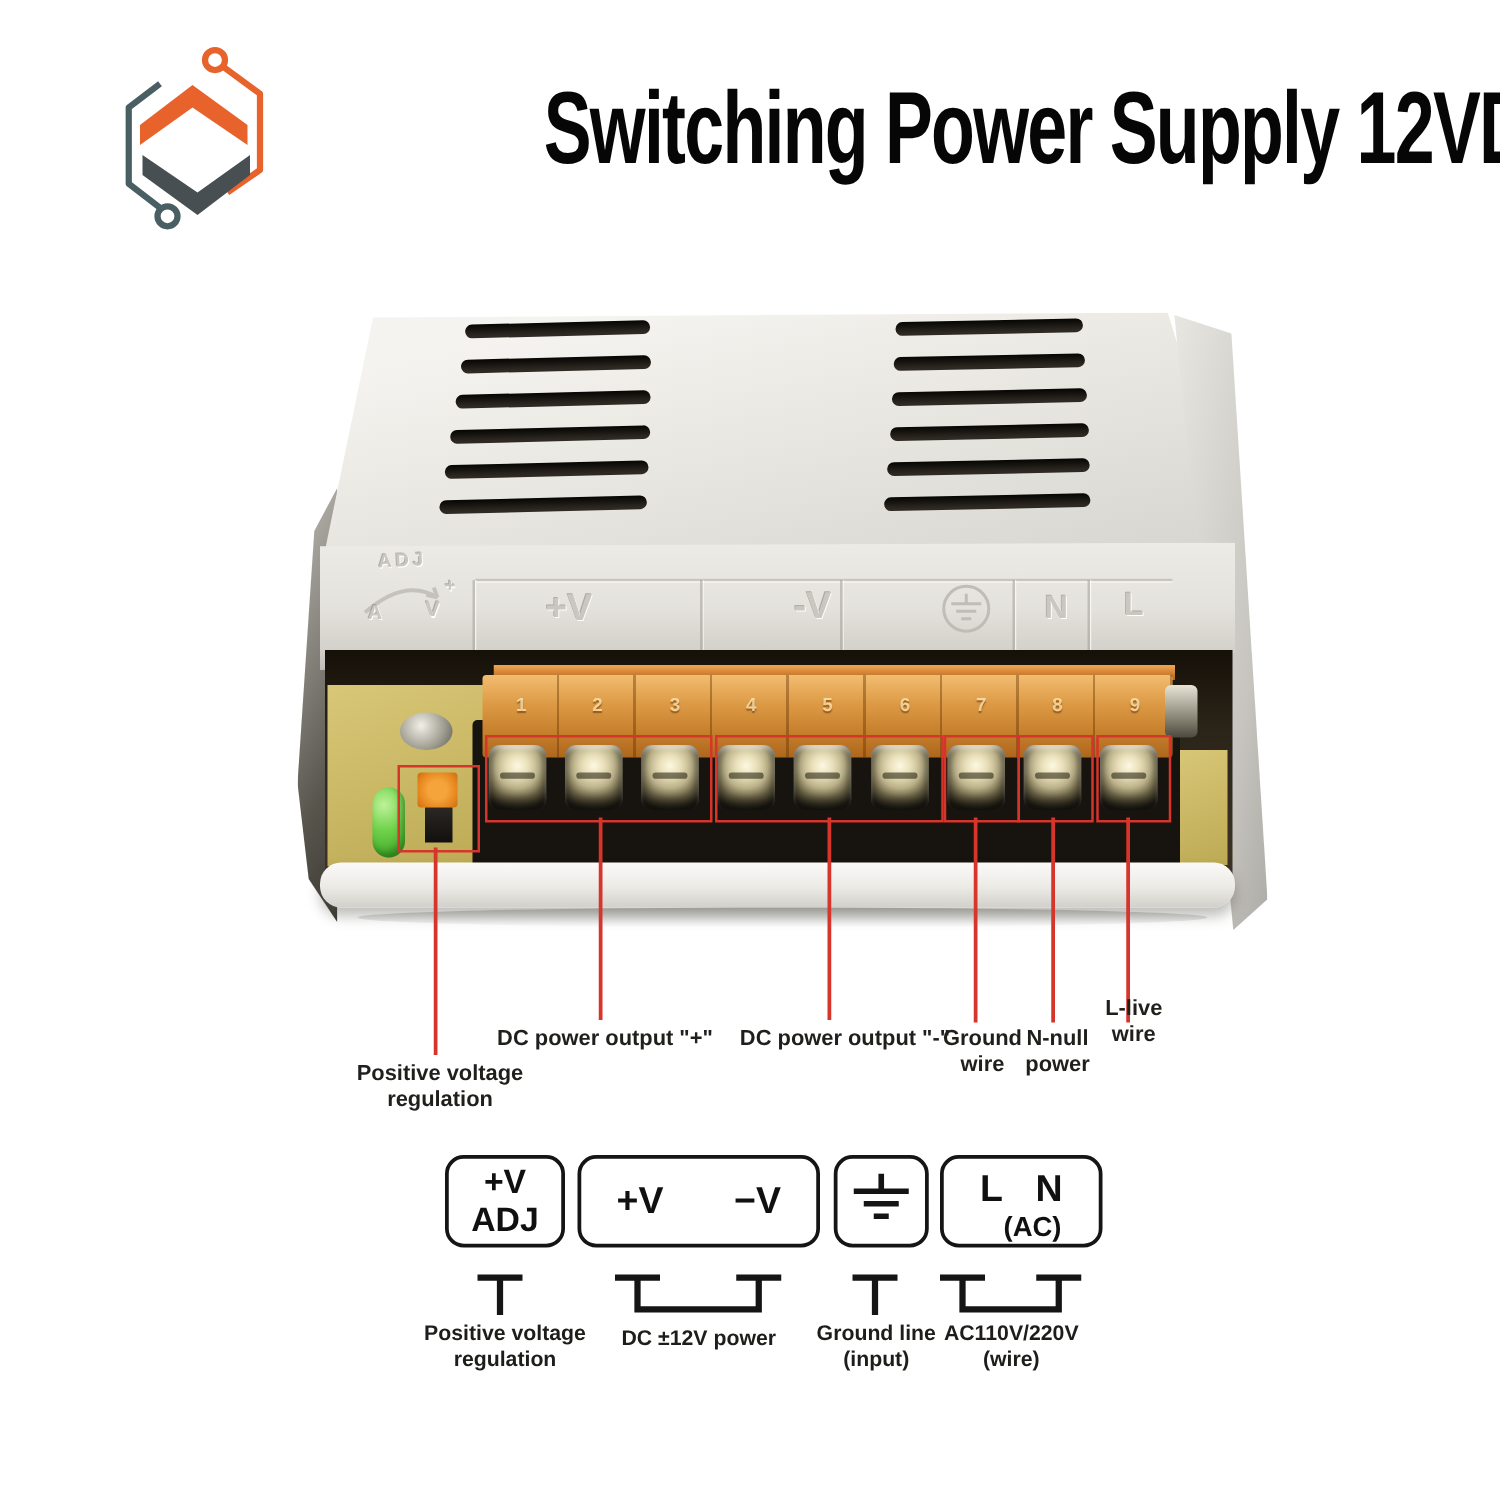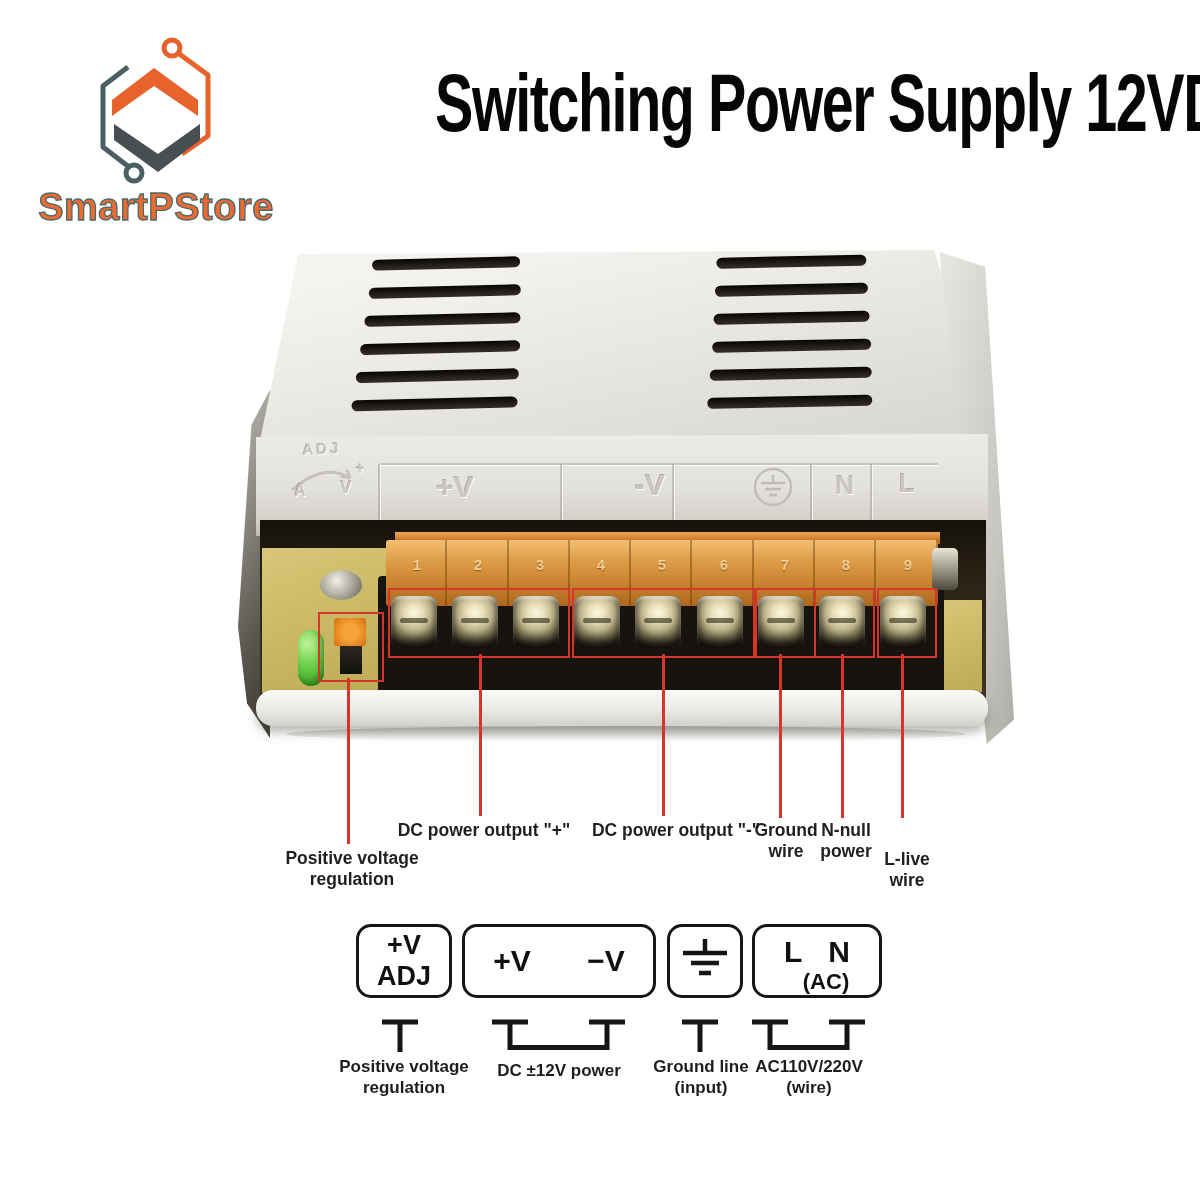--- a/index.html
+++ b/index.html
@@ -100,21 +100,20 @@
     <circle cx="76" cy="12" r="8" fill="none" stroke="#e8622c" stroke-width="5"></circle>
     <path d="M82 17 L112 39 L112 100 L86 118" fill="none" stroke="#e8622c" stroke-width="5" stroke-linejoin="round"></path>
 
     <circle cx="38" cy="137" r="8" fill="none" stroke="#4a5f63" stroke-width="5"></circle>
     <path d="M33 131 L7 111 L7 50 L32 31" fill="none" stroke="#4a5f63" stroke-width="5" stroke-linejoin="round"></path>
 
     <polygon points="16,64 58,32 102,64 102,80 58,50 16,80" fill="#e8622c"></polygon>
 
     <polygon points="104,104 62,136 18,104 18,88 62,118 104,88" fill="#474f52"></polygon>
   </svg>
-  <div class="brand-text">SmartPStore</div>
   <div class="title">Switching Power Supply 12VDC</div>
 
   <div class="left-wall"></div>
   <div class="case-top"></div>
   <div class="right-wall"></div>
 
   <div class="abs" style="left:350px;top:256px;width:190px;height:170px;transform:rotate(-1.4deg);">
     <div class="vent" style="left:24px;top:2px;width:148px;"></div>
     <div class="vent" style="left:20px;top:30px;width:152px;"></div>
     <div class="vent" style="left:15px;top:58px;width:156px;"></div>
@@ -207,21 +206,21 @@
   <div class="rline" style="left:901px;top:654px;height:164px;"></div>
 
   <div class="callout" style="left:252px;top:848px;width:200px;">Positive voltage
 regulation</div>
   <div class="callout" style="left:384px;top:820px;width:200px;">DC power output "+"</div>
   <div class="callout" style="left:578px;top:820px;width:196px;">DC power output "-"</div>
   <div class="callout" style="left:740px;top:820px;width:92px;">Ground
 wire</div>
   <div class="callout" style="left:800px;top:820px;width:92px;">N-null
 power</div>
-  <div class="callout" style="left:861px;top:849px;width:92px;">L-live
+  <div class="callout" style="left:861px;top:796px;width:92px;">L-live
 wire</div>
 
   <div class="sbox" style="left:356px;width:96px;">
     <div class="two-line">
       <span>+V</span>
       <span>ADJ</span>
     </div>
   </div>
   <div class="sbox" style="left:462px;width:194px;">
     <div class="row">

